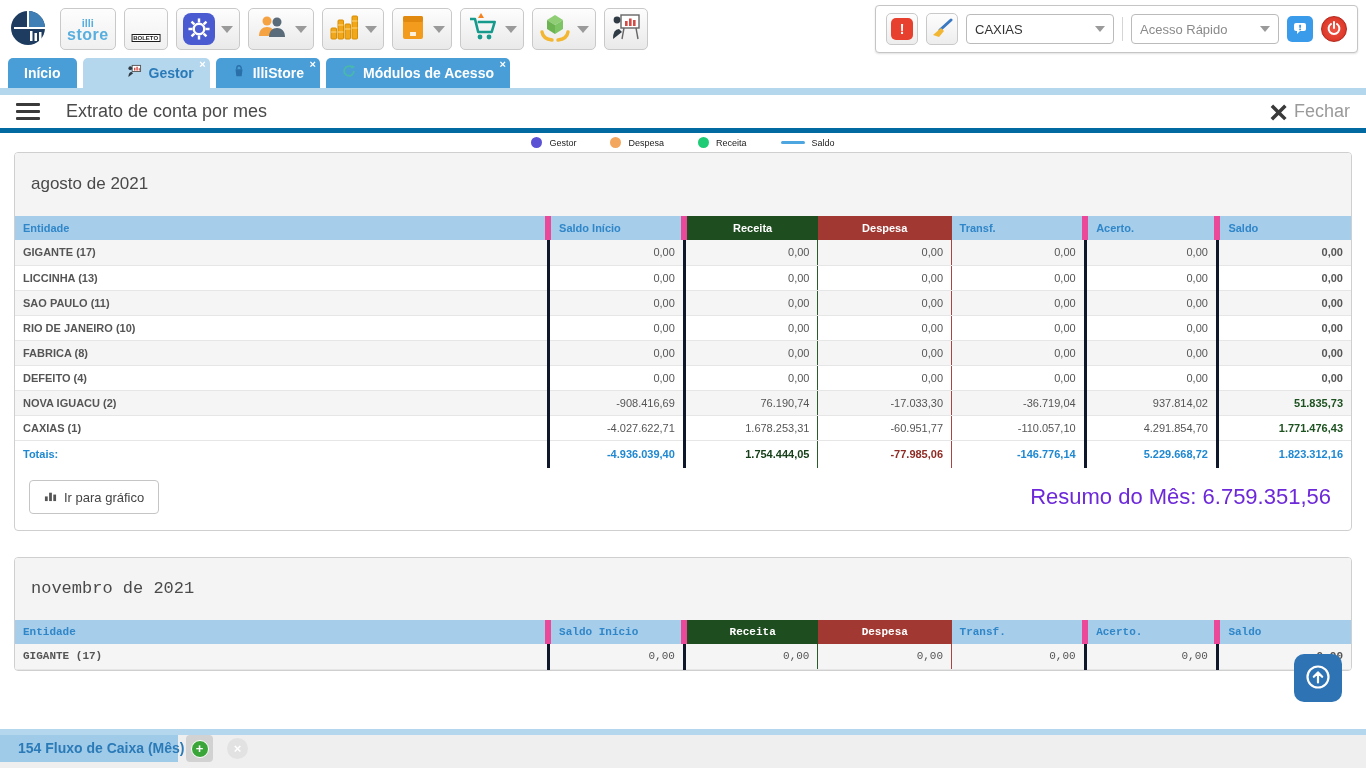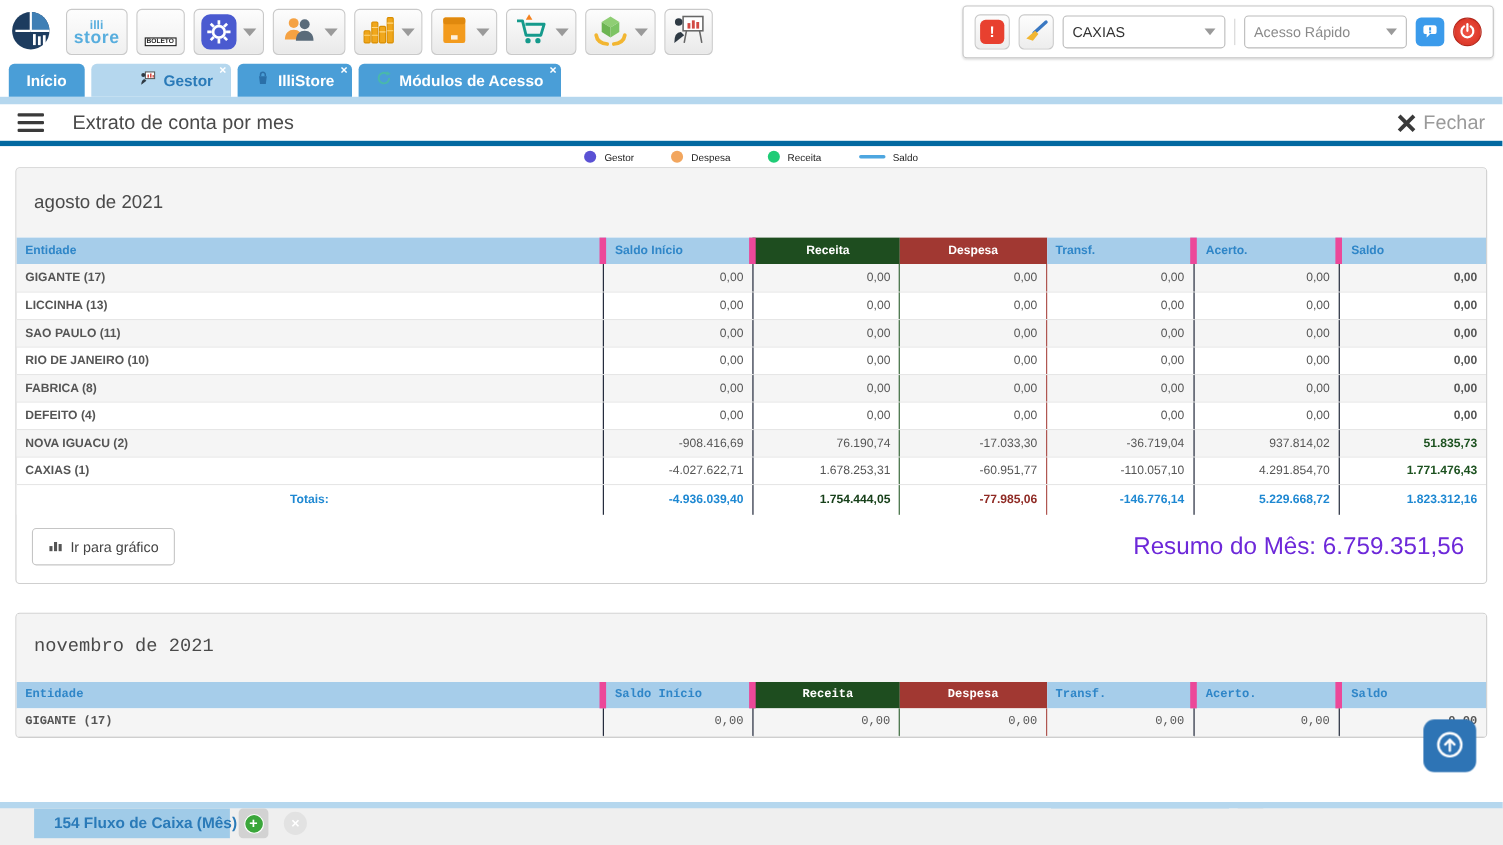--- a/index.html
+++ b/index.html
@@ -91,48 +91,48 @@
   table.grid { width:100%; border-collapse:collapse; font-size:11px; table-layout:fixed; }
   table.grid th { background:#a6cdea; color:#2f86c8; font-weight:bold; text-align:left;
     height:24px; padding:0 8px; border-right:6px solid #ec4899; }
   table.grid th:last-child { border-right:none; }
   table.grid th.hgreen { background:#1e4d1f; color:#fff; text-align:center; border-right:none; }
   table.grid th.hred { background:#a13832; color:#fff; text-align:center; border-right:none; }
   table.grid td { height:25px; padding:0 8px; border-bottom:1px solid #e6e6e6; color:#555; }
   table.grid tbody tr:nth-child(odd) td { background:#f5f5f5; }
   td.ent { font-weight:bold; color:#333; }
   td.num { text-align:right; }
-  td.sep-b { border-right:1px solid #0f172a; }
+  td.sep-b { border-right:3px solid #0f172a; }
   td.sep-g { border-right:1px solid #2a5c2b; }
   td.sep-r { border-right:1px solid #a84540; }
   td.rec { color:#6d8a70; }
   td.des { color:#cf5c53; }
   td.sal { font-weight:bold; color:#b5271d; }
   td.sal.pos { color:#1d5220; }
   tr.totals td { background:#fff !important; border-top:1px solid #c9c9c9; border-bottom:none;
     height:28px; font-weight:bold; }
-  tr.totals td.tot-label { text-align:center; color:#1e88d2; }
+  tr.totals td.tot-label { text-align:left; color:#1e88d2; }
   tr.totals td.tblue { color:#1e88d2; }
   tr.totals td.tgreen { color:#17401a; }
   tr.totals td.tred { color:#8f2a24; }
 
   .panel-footer { display:flex; align-items:center; justify-content:space-between;
     padding:12px 14px 16px; }
   .chart-btn { display:flex; align-items:center; gap:7px; background:#fff;
     border:1px solid #c5c5c5; border-radius:4px; padding:8px 14px; font-size:13px;
     color:#444; cursor:pointer; font-family:"Liberation Sans", sans-serif; }
   .month-summary { font-size:22px; color:#6d28d9; margin-right:6px; }
 
   
   .scroll-top { position:fixed; left:1294px; top:654px; width:48px; height:48px;
     background:#2e74b5; border:none; border-radius:10px; cursor:pointer;
     display:flex; align-items:center; justify-content:center; }
   .bottom-bar { position:fixed; left:0; bottom:0; width:1366px; height:39px; }
   .bottom-strip { height:6px; background:#b5d7ee; }
-  .bottom-area { height:33px; background:#efefef; display:flex; align-items:flex-start;padding-left:31px; }
+  .bottom-area { height:33px; background:#efefef; display:flex; align-items:flex-start; }
   .task-tab { width:178px; height:27px; background:#a0cbe8; color:#2a7ab8; font-weight:bold;
     font-size:14px; line-height:27px; padding-left:18px; cursor:pointer; white-space:nowrap; }
   .plus-btn { width:27px; height:27px; margin-left:8px; background:#d2d2d2; border:none;
     border-radius:4px; display:flex; align-items:center; justify-content:center; cursor:pointer; }
   .plus-circle { width:18px; height:18px; border-radius:50%; background:#3aa63a;
     border:1.5px solid #fff; color:#fff; font-size:13px; font-weight:bold; line-height:15px;
     text-align:center; }
   .ghost-close { width:21px; height:21px; margin:3px 0 0 14px; border-radius:50%;
     background:#e2e2e2; color:#fff; font-size:13px; font-weight:bold; text-align:center;
     line-height:21px; cursor:pointer; }

